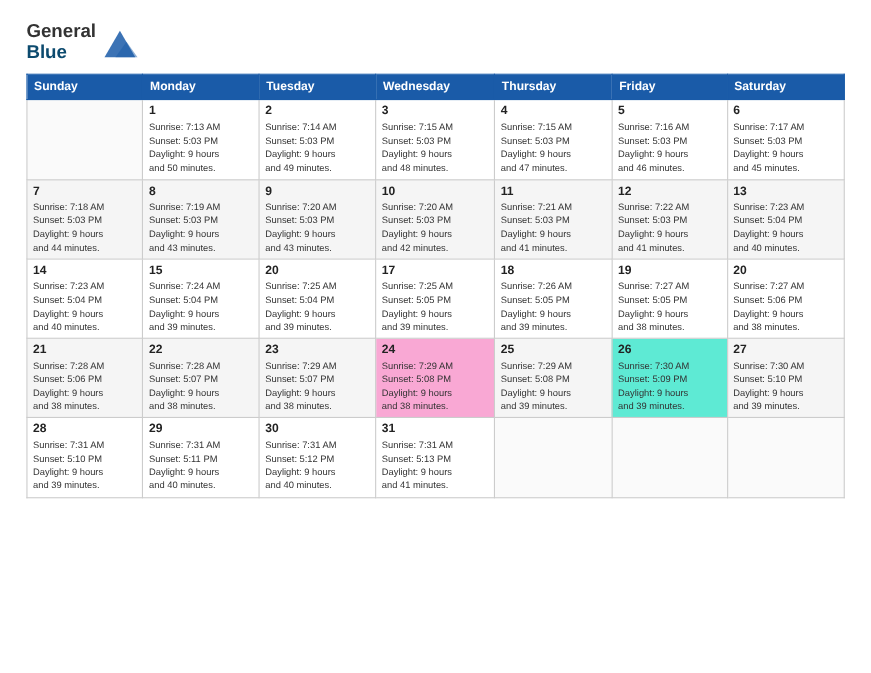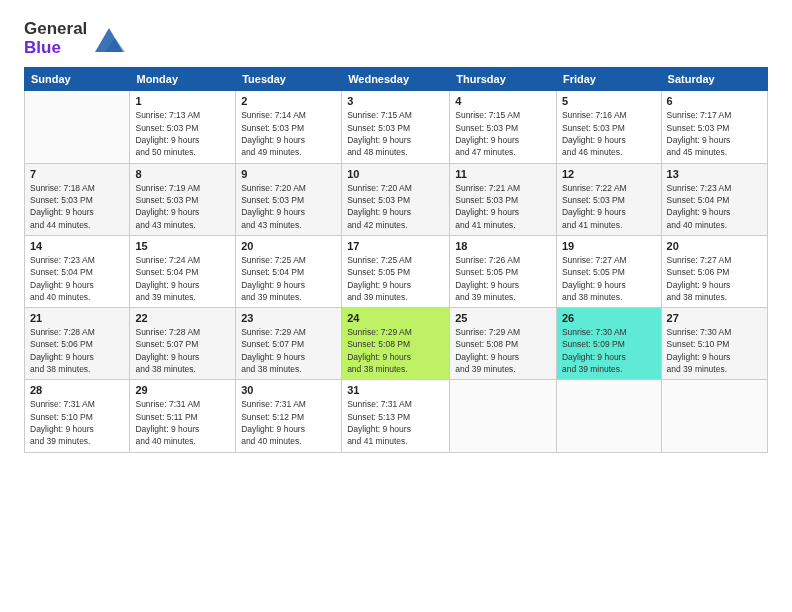--- a/index.html
+++ b/index.html
@@ -87,21 +87,21 @@
 </head>
 <body>
 
 <div class="page">
   <div class="header">
     <div class="logo">
       <div>
         <div style="display:flex;align-items:center;">
           <div>
             <div style="font-size:17px;font-weight:bold;color:#333;line-height:1.1;">General</div>
-            <div style="font-size:17px;font-weight:bold;color:#6d28d9;line-height:1.1;">Blue</div>
+            <div style="font-size:17px;font-weight:bold;color:#0c4a6e;line-height:1.1;">Blue</div>
           </div>
           <svg width="36" height="30" viewBox="0 0 36 30" style="margin-left:4px;">
             <polygon points="4,28 18,4 32,28" fill="#1a5ba8" opacity="0.85"></polygon>
             <polygon points="14,28 24,14 34,28" fill="#1a5ba8" opacity="0.5"></polygon>
           </svg>
         </div>
       </div>
     </div>
     <div class="title-block">
       <div class="month-title"></div>
@@ -215,21 +215,21 @@
             <div class="day-info">Sunrise: 7:28 AM<br>Sunset: 5:06 PM<br>Daylight: 9 hours<br>and 38 minutes.</div>
           </td>
           <td style="background: rgb(245, 245, 245);">
             <span class="day-num">22</span>
             <div class="day-info">Sunrise: 7:28 AM<br>Sunset: 5:07 PM<br>Daylight: 9 hours<br>and 38 minutes.</div>
           </td>
           <td style="background: rgb(245, 245, 245);">
             <span class="day-num">23</span>
             <div class="day-info">Sunrise: 7:29 AM<br>Sunset: 5:07 PM<br>Daylight: 9 hours<br>and 38 minutes.</div>
           </td>
-          <td style="background: #bef264;">
+          <td style="background: #f9a8d4;">
             <span class="day-num">24</span>
             <div class="day-info">Sunrise: 7:29 AM<br>Sunset: 5:08 PM<br>Daylight: 9 hours<br>and 38 minutes.</div>
           </td>
           <td style="background: rgb(245, 245, 245);">
             <span class="day-num">25</span>
             <div class="day-info">Sunrise: 7:29 AM<br>Sunset: 5:08 PM<br>Daylight: 9 hours<br>and 39 minutes.</div>
           </td>
           <td style="background: #5eead4;">
             <span class="day-num">26</span>
             <div class="day-info">Sunrise: 7:30 AM<br>Sunset: 5:09 PM<br>Daylight: 9 hours<br>and 39 minutes.</div>

